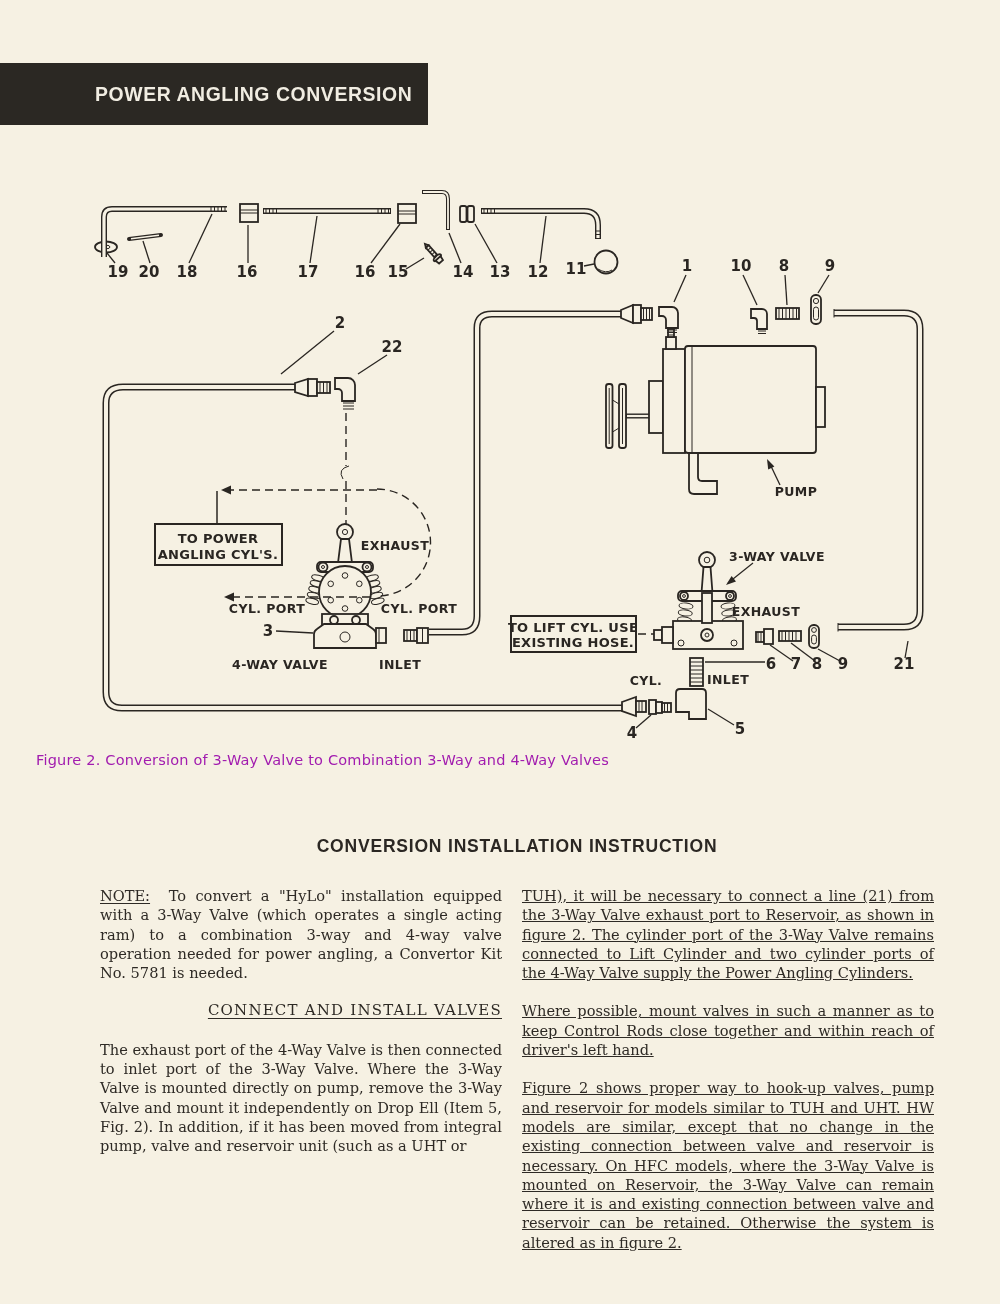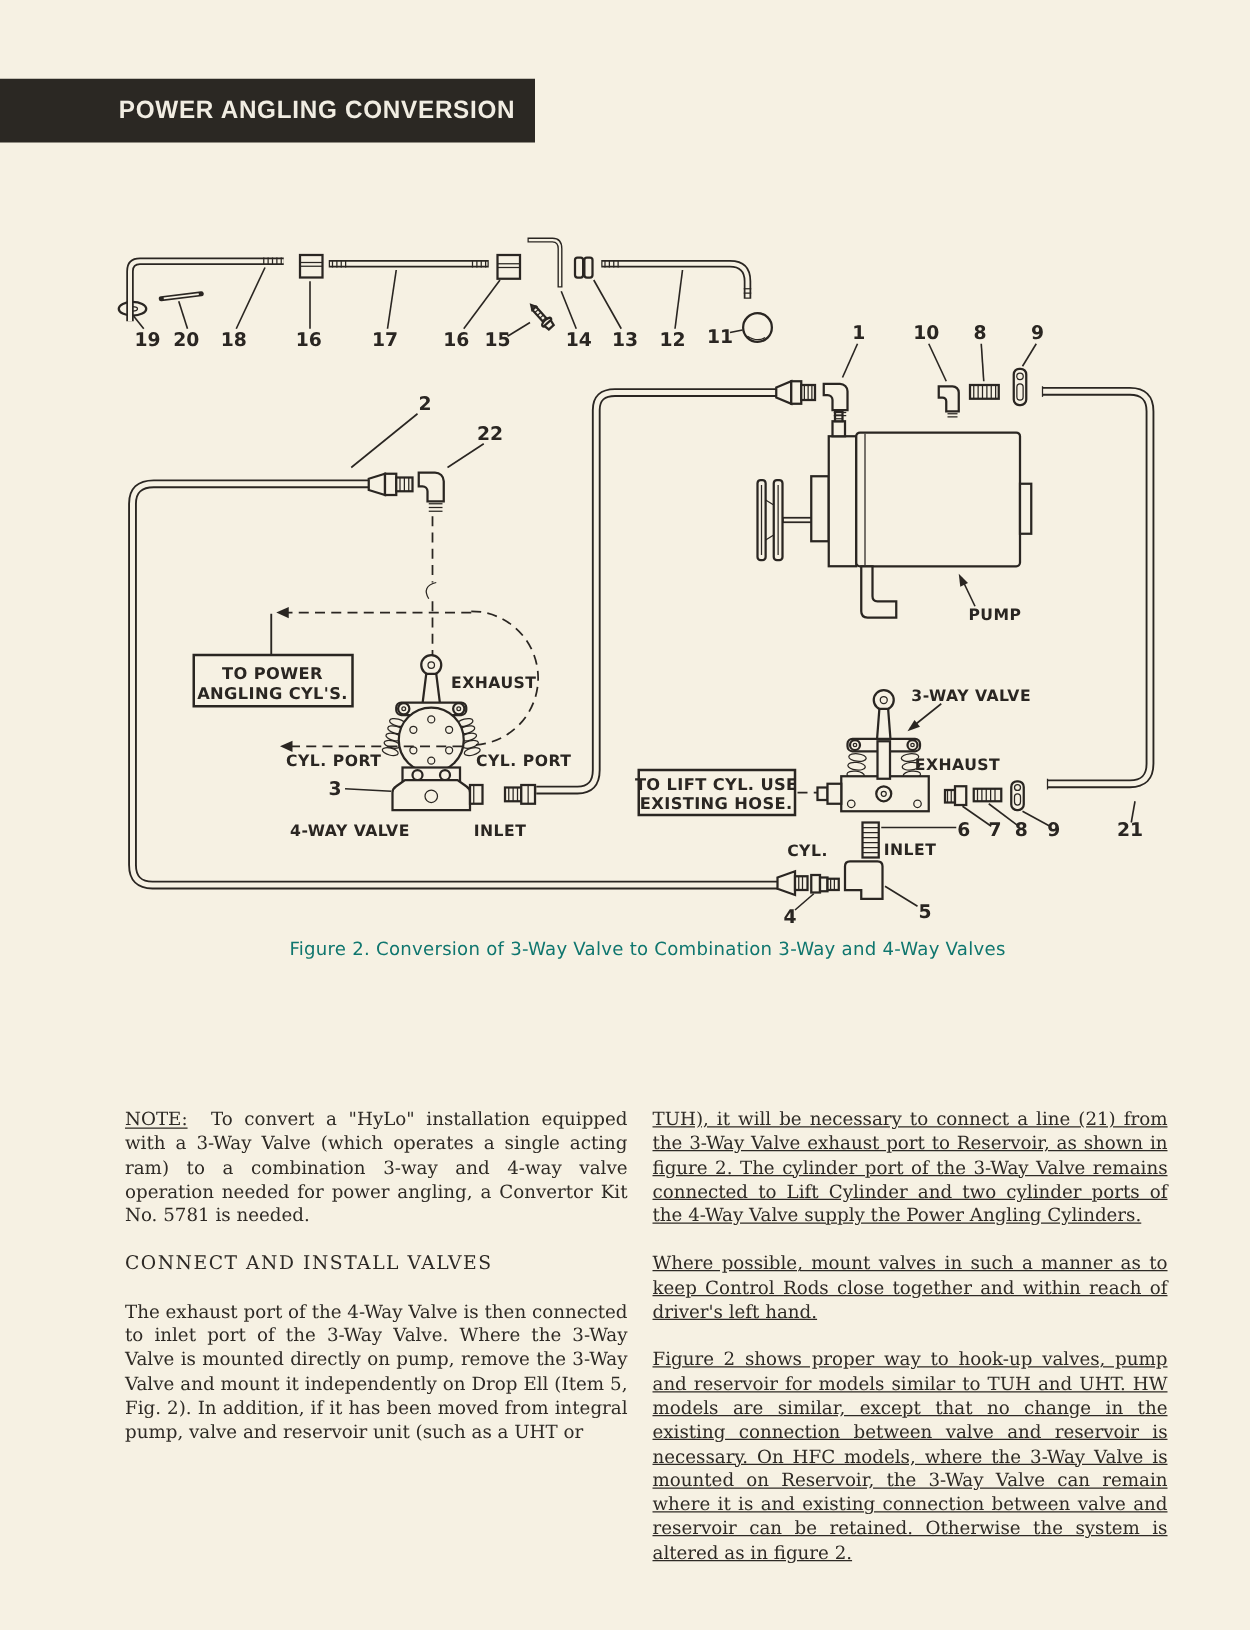--- a/index.html
+++ b/index.html
@@ -1,28 +1,28 @@
 <!DOCTYPE html>
 <html><head>
 <meta charset="utf-8">
 <style>
   html,body{margin:0;padding:0;}
   .page{position:relative;width:1000px;height:1304px;background:#f6f1e3;font-family:"DejaVu Serif",serif;color:#2e2a25;overflow:hidden;}
-  .titlebar{position:absolute;left:0;top:63px;width:428px;height:51px;background:#2b2823;display:flex;align-items:center;}
+  .titlebar{position:absolute;left:0;top:63px;width:428px;height:62px;background:#2b2823;display:flex;align-items:center;}
   .titlebar span{color:#f1ede2;font-family:"Liberation Sans",sans-serif;font-weight:bold;font-size:20px;letter-spacing:.6px;padding-left:98px;white-space:nowrap;transform:scaleX(.97);transform-origin:left;}
   .rhead{position:absolute;left:436px;top:66px;width:286px;text-align:center;font-family:"Liberation Sans",sans-serif;font-weight:bold;font-size:15.5px;line-height:20px;color:#2b2723;letter-spacing:.4px;}
   .figsvg{position:absolute;left:0;top:170px;width:1000px;height:620px;}
-  .caption{position:absolute;left:36px;right:0;top:752px;text-align:center;font-family:"DejaVu Sans",sans-serif;font-size:14.5px;color:#0f766e;letter-spacing:.2px;}
+  .caption{position:absolute;left:36px;right:0;top:752px;font-family:"DejaVu Sans",sans-serif;font-size:14.5px;color:#a21caf;letter-spacing:.2px;}
   .sechead{position:absolute;left:34px;right:0;top:836px;text-align:center;font-family:"Liberation Sans",sans-serif;font-weight:bold;font-size:17.5px;letter-spacing:.8px;color:#2b2723;}
   .col{position:absolute;top:886px;font-size:14.6px;line-height:19.3px;text-align:justify;color:#2e2a25;}
   .col-left{left:100px;width:402px;}
   .col-right{left:522px;width:412px;text-decoration:underline;}
   .col p{margin:0 0 19px 0;}
   .lead{text-decoration:underline;text-underline-offset:2px;margin-top:12px;}
-  .subhead{text-align:left;text-underline-offset:3px;letter-spacing:1.2px;margin:0 0 15px 0;font-size:15px;}
+  .subhead{text-align:right;text-decoration:underline;text-underline-offset:3px;letter-spacing:1.2px;margin:0 0 15px 0;font-size:15px;}
   
   .ink{stroke:#2a2622;fill:none;}
   .part{fill:#f6f1e3;stroke:#2a2622;stroke-width:1.8;}
   .thin{stroke:#2a2622;stroke-width:1;fill:none;}
   .ld{stroke:#2a2622;stroke-width:1.3;fill:none;}
   .dash{stroke:#2a2622;stroke-width:1.4;fill:none;stroke-dasharray:8 5;}
   text{fill:#2a2622;text-anchor:middle;}
   .pn{font-family:"DejaVu Sans",sans-serif;font-weight:bold;font-size:15px;}
   .cl{font-family:"DejaVu Sans",sans-serif;font-weight:bold;font-size:12.5px;letter-spacing:.4px;}
   .bx{font-family:"DejaVu Sans",sans-serif;font-weight:bold;font-size:13px;letter-spacing:.3px;}
@@ -453,20 +453,21 @@
       <rect x="511" y="616" width="125" height="36" fill="#f6f1e3" stroke="#2a2622" stroke-width="2"></rect>
       <text class="bx" x="573" y="632">TO LIFT CYL. USE</text>
       <text class="bx" x="573" y="647">EXISTING HOSE.</text>
       <line class="dash" x1="638" y1="634" x2="654" y2="634" stroke-dasharray="5 4"></line>
     </g>
 
   </svg>
 
   <div class="caption">Figure 2.  Conversion of 3-Way Valve to Combination 3-Way and 4-Way Valves</div>
 
+  <div class="sechead">CONVERSION INSTALLATION INSTRUCTION</div>
 
   <div class="col col-left">
     <p><span class="lead">NOTE:</span>&nbsp; <span>To convert a "HyLo" installation equipped with a 3-Way Valve (which operates a single acting ram) to a combination 3-way and 4-way valve operation needed for power angling, a Convertor Kit No. 5781 is needed.</span></p>
     <p class="subhead">CONNECT AND INSTALL VALVES</p>
     <p>The exhaust port of the 4-Way Valve is then connected to inlet port of the 3-Way Valve. Where the 3-Way Valve is mounted directly on pump, remove the 3-Way Valve and mount it independently on Drop Ell (Item 5, Fig. 2). In addition, if it has been moved from integral pump, valve and reservoir unit (such as a UHT or</p>
   </div>
 
   <div class="col col-right">
     <p>TUH), it will be necessary to connect a line (21) from the 3-Way Valve exhaust port to Reservoir, as shown in figure 2. The cylinder port of the 3-Way Valve remains connected to Lift Cylinder and two cylinder ports of the 4-Way Valve supply the Power Angling Cylinders.</p>
     <p>Where possible, mount valves in such a manner as to keep Control Rods close together and within reach of driver's left hand.</p>

